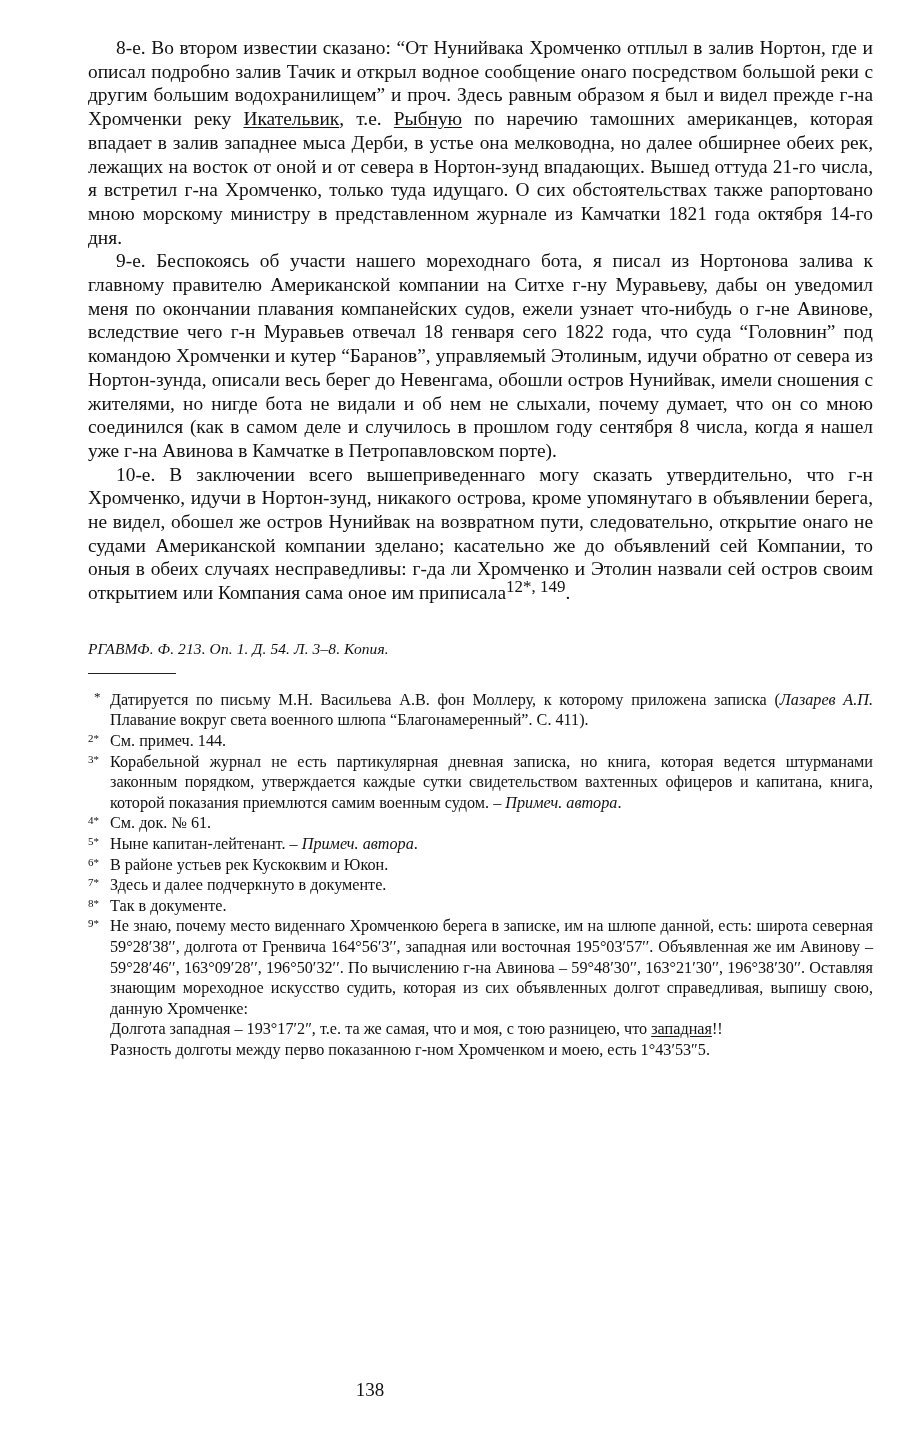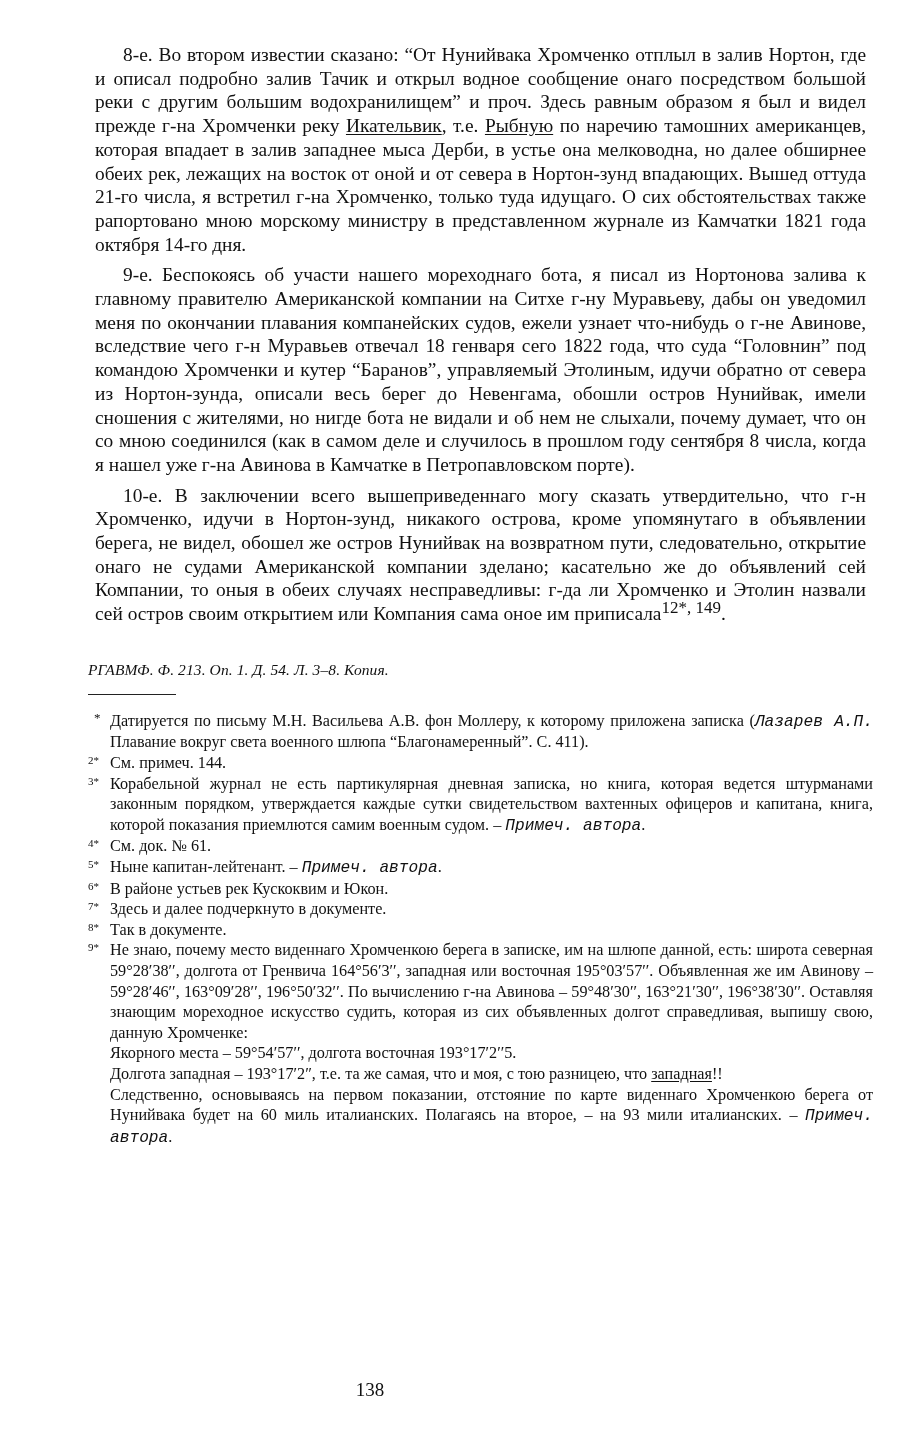--- a/index.html
+++ b/index.html
@@ -1,29 +1,29 @@
 <!DOCTYPE html>
 <html><head>
 <meta charset="utf-8">
 <style>
   html, body { margin: 0; padding: 0; background: #ffffff; }
   body { width: 901px; height: 1436px; position: relative; overflow: hidden; color: #111; }
   .page { position: absolute; left: 88px; top: 36px; width: 785px; font-family: "Liberation Serif", serif; }
-  .main p { margin: 7px; font-size: 19.4px; line-height: 23.7px; text-align: justify; text-indent: 28px; hyphens: manual; }
+  .main p { margin: 0; font-size: 19.4px; line-height: 23.7px; text-align: justify; text-indent: 28px; hyphens: manual; }
   .main p + p { margin-top: 0; }
   u { text-decoration: underline; text-underline-offset: 2px; }
   sup { font-size: 17px; line-height: 0; vertical-align: 7px; }
   .source { margin-top: 34px; font-style: italic; font-size: 15.5px; line-height: 20px; letter-spacing: 0.1px; }
   .rule { width: 88px; height: 0; border-top: 1.2px solid #222; margin: 14px 0 16px 0; }
   .notes { font-size: 16.2px; line-height: 20.6px; }
   .note { position: relative; padding-left: 22px; text-align: justify; }
   .note .mark { position: absolute; left: 0; top: 0; width: 20px; font-size: 11px; line-height: 14px; text-align: left; }
   .note .mark.single { left: 6px; font-size: 13px; }
   .note .cont { display: block; }
-  .note i { font-style: italic; font-family: Liberation Mono, monospace; }
+  .note i { font-style: italic; }
   .pageno { position: absolute; left: 0; width: 740px; top: 1379px; text-align: center; font-family: "Liberation Serif", serif; font-size: 19px; }
 </style>
 </head>
 <body>
 
 <div class="page">
   <div class="main">
     <p><span>8-е. Во втором известии сказано: “От Нунийвака Хромченко отплыл в залив Нортон, где и описал подробно залив Тачик и открыл водное сообщение онаго посредством большой реки с другим большим водохранилищем” и проч. Здесь равным образом я был и видел прежде г-на Хромченки реку </span><u>Икательвик</u><span>, т.е. </span><u>Рыбную</u><span> по наречию тамошних американцев, которая впадает в залив западнее мыса Дерби, в устье она мелководна, но далее обширнее обеих рек, лежащих на восток от оной и от севера в Нортон-зунд впадающих. Вышед оттуда 21-го числа, я встретил г-на Хромченко, только туда идущаго. О сих обстоятельствах также рапортовано мною морскому министру в представленном журнале из Камчатки 1821 года октября 14-го дня.</span></p>
     <p>9-е. Беспокоясь об участи нашего мореходнаго бота, я писал из Нортонова залива к главному правителю Американской компании на Ситхе г-ну Муравьеву, дабы он уведомил меня по окончании плавания компанейских судов, ежели узнает что-нибудь о г-не Авинове, вследствие чего г-н Муравьев отвечал 18 генваря сего 1822 года, что суда “Головнин” под командою Хромченки и кутер “Баранов”, управляемый Этолиным, идучи обратно от севера из Нортон-зунда, описали весь берег до Невенгама, обошли остров Нунийвак, имели сношения с жителями, но нигде бота не видали и об нем не слыхали, почему думает, что он со мною соединился (как в самом деле и случилось в прошлом году сентября 8 числа, когда я нашел уже г-на Авинова в Камчатке в Петропавловском порте).</p>
     <p><span>10-е. В заключении всего вышеприведеннаго могу сказать утвердительно, что г-н Хромченко, идучи в Нортон-зунд, никакого острова, кроме упомянутаго в объявлении берега, не видел, обошел же остров Нунийвак на возвратном пути, следовательно, открытие онаго не судами Американской компании зделано; касательно же до объявлений сей Компании, то оныя в обеих случаях несправедливы: г-да ли Хромченко и Этолин назвали сей остров своим открытием или Компания сама оное им приписала</span><sup>12*, 149</sup><span>.</span></p>
@@ -62,20 +62,19 @@
       <span class="mark">7*</span>
       <span>Здесь и далее подчеркнуто в документе.</span>
     </div>
     <div class="note">
       <span class="mark">8*</span>
       <span>Так в документе.</span>
     </div>
     <div class="note">
       <span class="mark">9*</span>
       <span>Не знаю, почему место виденнаго Хромченкою берега в записке, им на шлюпе данной, есть: широта северная 59°28′38′′, долгота от Гренвича 164°56′3′′, западная или восточная 195°03′57′′. Объявленная же им Авинову – 59°28′46′′, 163°09′28′′, 196°50′32′′. По вычислению г-на Авинова – 59°48′30′′, 163°21′30′′, 196°38′30′′. Оставляя знающим мореходное искусство судить, которая из сих объявленных долгот справедливая, выпишу свою, данную Хромченке:</span>
-      <span class="cont">Якорного места – 59°54′57′′, долгота восточная 193°17′2′′5.</span>
       <span class="cont"><span>Долгота западная – 193°17′2″, т.е. та же самая, что и моя, с тою разницею, что </span><u>западная</u><span>!!</span></span>
-      <span class="cont"><span>Следственно, основываясь на первом показании, отстояние по карте виденнаго Хромченкою берега от Нунийвака будет на 60 миль италианских. Полагаясь на второе, – на 93 мили италианских. – </span><i>Примеч. автора</i><span>.</span></span>
+      <span class="cont">Разность долготы между перво показанною г-ном Хромченком и моею, есть 1°43′53″5.</span>
     </div>
   </div>
 </div>
 
 <div class="pageno">138</div>
 
 </body></html>

